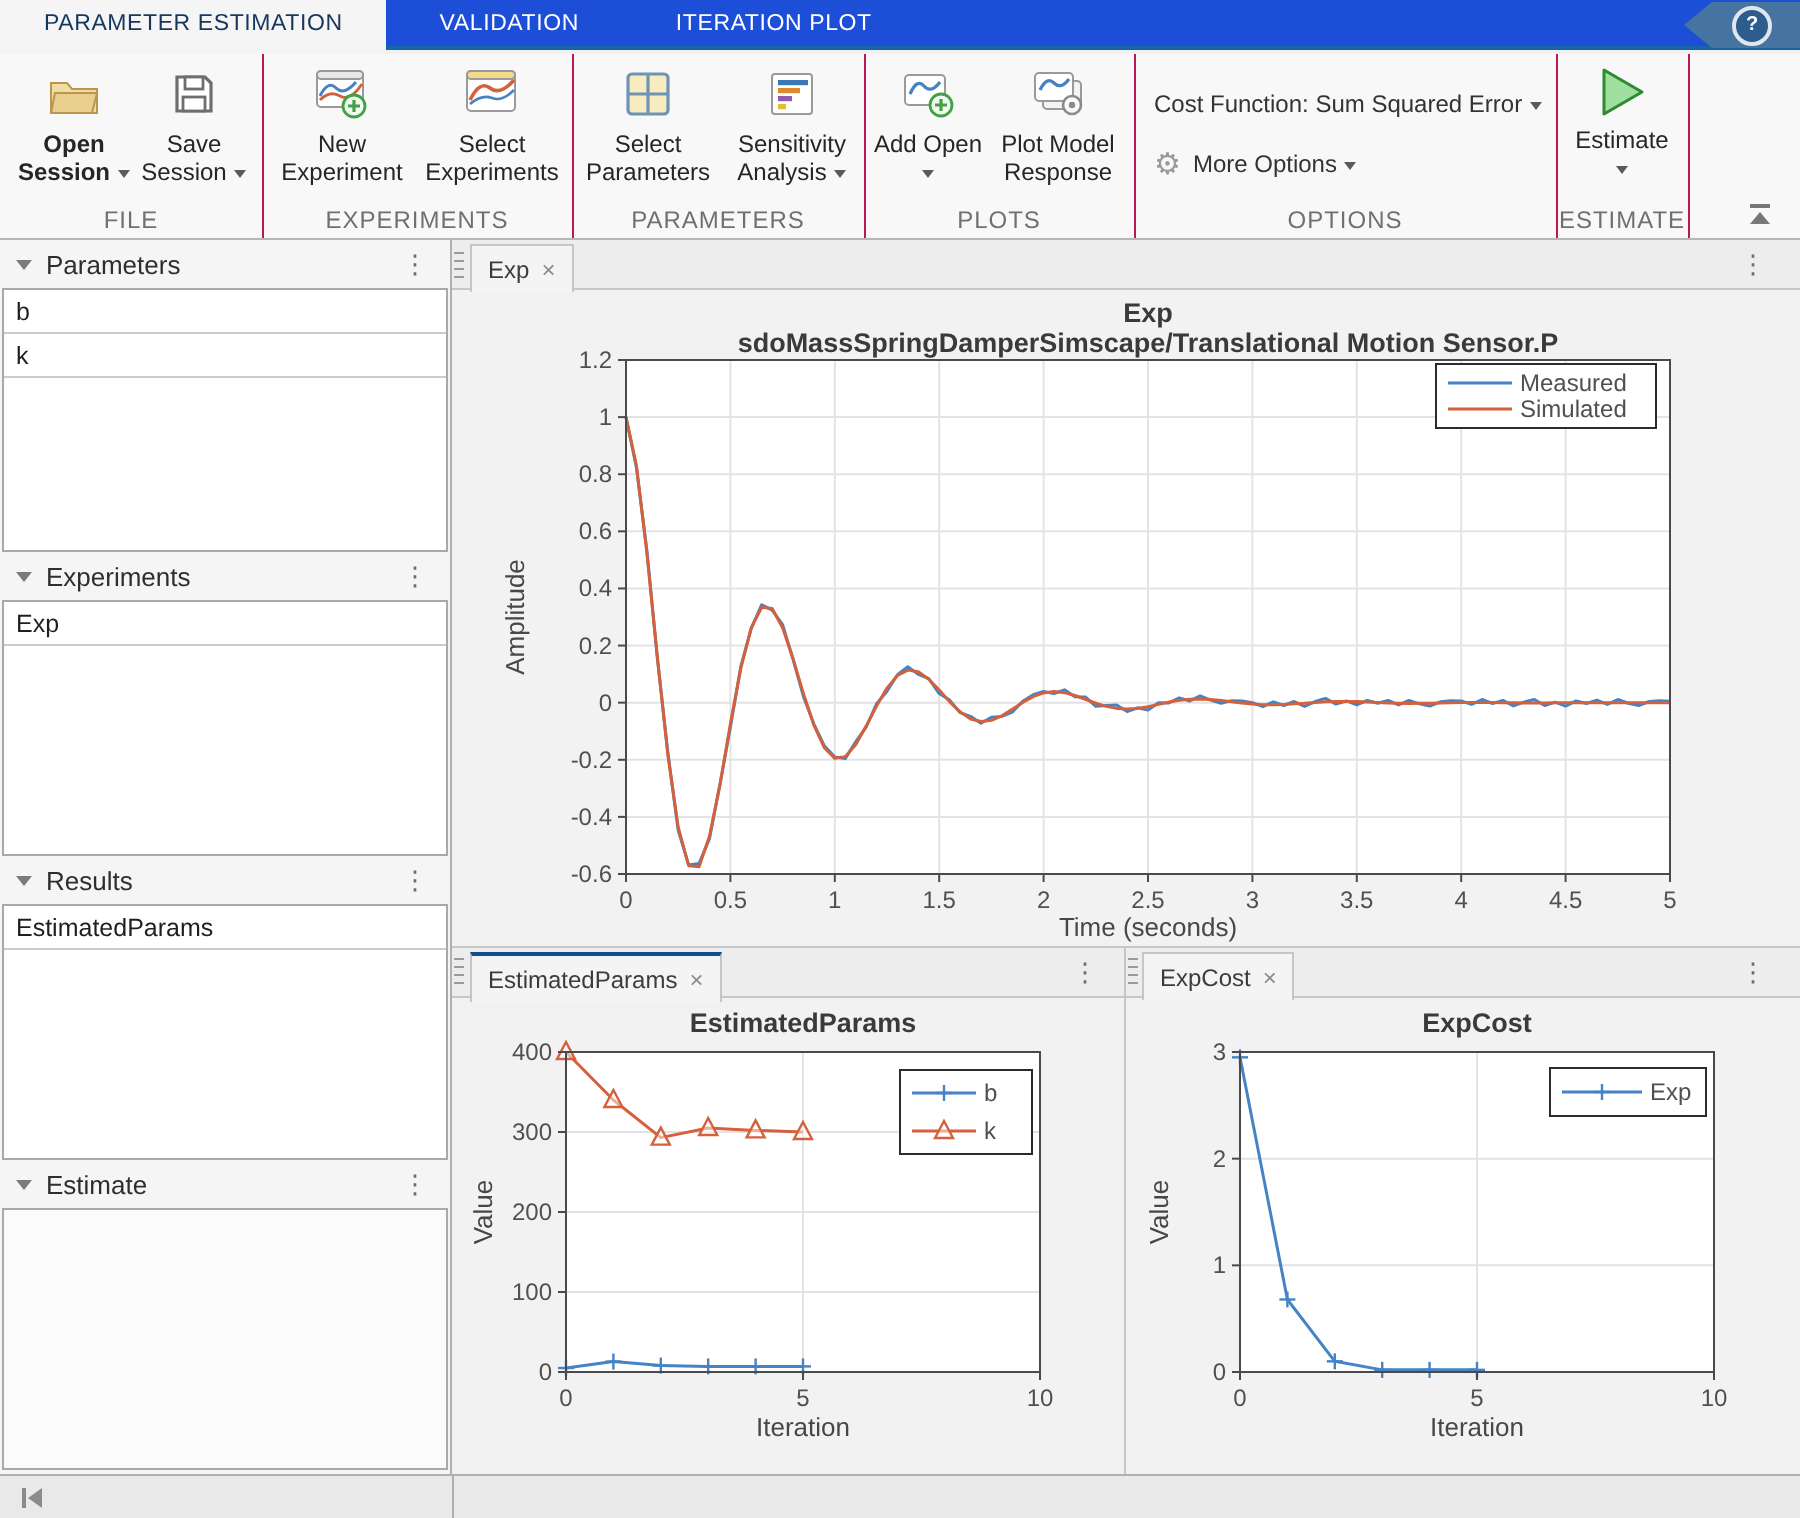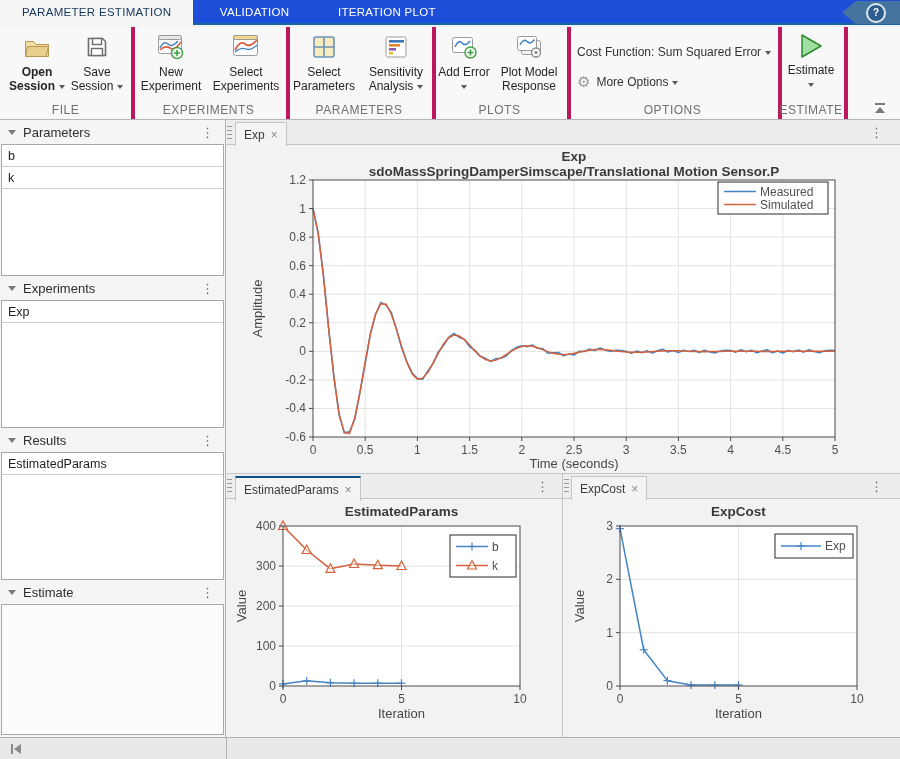--- a/index.html
+++ b/index.html
@@ -12,21 +12,21 @@
   .ts-tab{display:inline-block;height:25px;line-height:25px;padding:0 22px;font-size:11.5px;
           color:#ffffff;letter-spacing:.3px;cursor:default;vertical-align:top;}
   .ts-tab.active{background:#f5f5f5;color:#16365c;position:relative;z-index:3;height:27px;}
   .help-wrap{right:0;top:1px;width:58px;height:23px;background:#44749f;
              clip-path:polygon(0 50%,14px 0,100% 0,100% 100%,14px 100%);display:flex;align-items:center;justify-content:center;}
   .help-circle{width:16px;height:16px;border-radius:50%;background:#2d5d8e;border:2px solid #dfe6ec;
                color:#fff;font-size:10px;font-weight:bold;text-align:center;line-height:16px;margin-left:10px;}
 
   
   .toolstrip{left:0;top:27px;width:900px;height:93px;background:#f8f8f8;border-bottom:1px solid #b5b5b5;}
-  .ts-section{position:absolute;top:0;height:92px;border-right:4px solid #be185d;}
+  .ts-section{position:absolute;top:0;height:92px;border-right:1px solid #be185d;}
   .ts-caption{position:absolute;bottom:2px;left:0;right:0;text-align:center;font-size:12px;
               color:#707070;letter-spacing:.5px;}
   .tsbtn{position:absolute;top:2px;text-align:center;cursor:pointer;}
   .ticon{height:36px;display:flex;align-items:center;justify-content:center;}
   .tlabel{font-size:12px;line-height:14px;color:#262626;}
   .dda{display:inline-block;width:0;height:0;border:3.5px solid transparent;border-top:4.5px solid #5a5a5a;
        margin-left:4px;vertical-align:middle;position:relative;top:2px;}
   .opt-row{position:absolute;left:10px;font-size:12px;color:#333;display:flex;align-items:center;cursor:pointer;}
   .gear{font-size:15px;color:#9a9a9a;margin-right:6px;}
   .collapse-strip{position:absolute;right:14px;bottom:8px;width:12px;height:11px;cursor:pointer;}
@@ -163,21 +163,21 @@
   <div class="ts-section" style="left:432px;width:135px;">
     <div class="tsbtn" style="left:2px;width:60px;">
       <div class="ticon">
         <svg width="28" height="26" viewBox="0 0 28 26">
           <rect x="2.5" y="3.5" width="20" height="15" rx="2" fill="#ffffff" stroke="#9a9a9a"></rect>
           <path d="M5 13 q3.5 -8 7 -4 t8 -2" fill="none" stroke="#4584c4" stroke-width="1.6"></path>
           <circle cx="20.5" cy="18.5" r="5.5" fill="#f1faf1" stroke="#43a047" stroke-width="1.4"></circle>
           <path d="M20.5 15.5 v6 M17.5 18.5 h6" stroke="#43a047" stroke-width="1.6"></path>
         </svg>
       </div>
-      <div class="tlabel"><span>Add Error</span><br>
+      <div class="tlabel"><span>Add Open</span><br>
         <span class="dda" style="margin-left:0;"></span></div>
     </div>
     <div class="tsbtn" style="left:62px;width:70px;">
       <div class="ticon">
         <svg width="28" height="26" viewBox="0 0 28 26">
           <rect x="6.5" y="6.5" width="19" height="14" rx="2" fill="#f4f4f4" stroke="#9a9a9a"></rect>
           <rect x="2.5" y="2.5" width="19" height="14" rx="2" fill="#ffffff" stroke="#9a9a9a"></rect>
           <path d="M5 11 q3.5 -7 7 -3.5 t7.5 -2" fill="none" stroke="#4584c4" stroke-width="1.6"></path>
           <circle cx="21" cy="18.5" r="4.5" fill="#fafafa" stroke="#8a8a8a" stroke-width="1.3"></circle>
           <circle cx="21" cy="18.5" r="1.6" fill="#8a8a8a"></circle>

